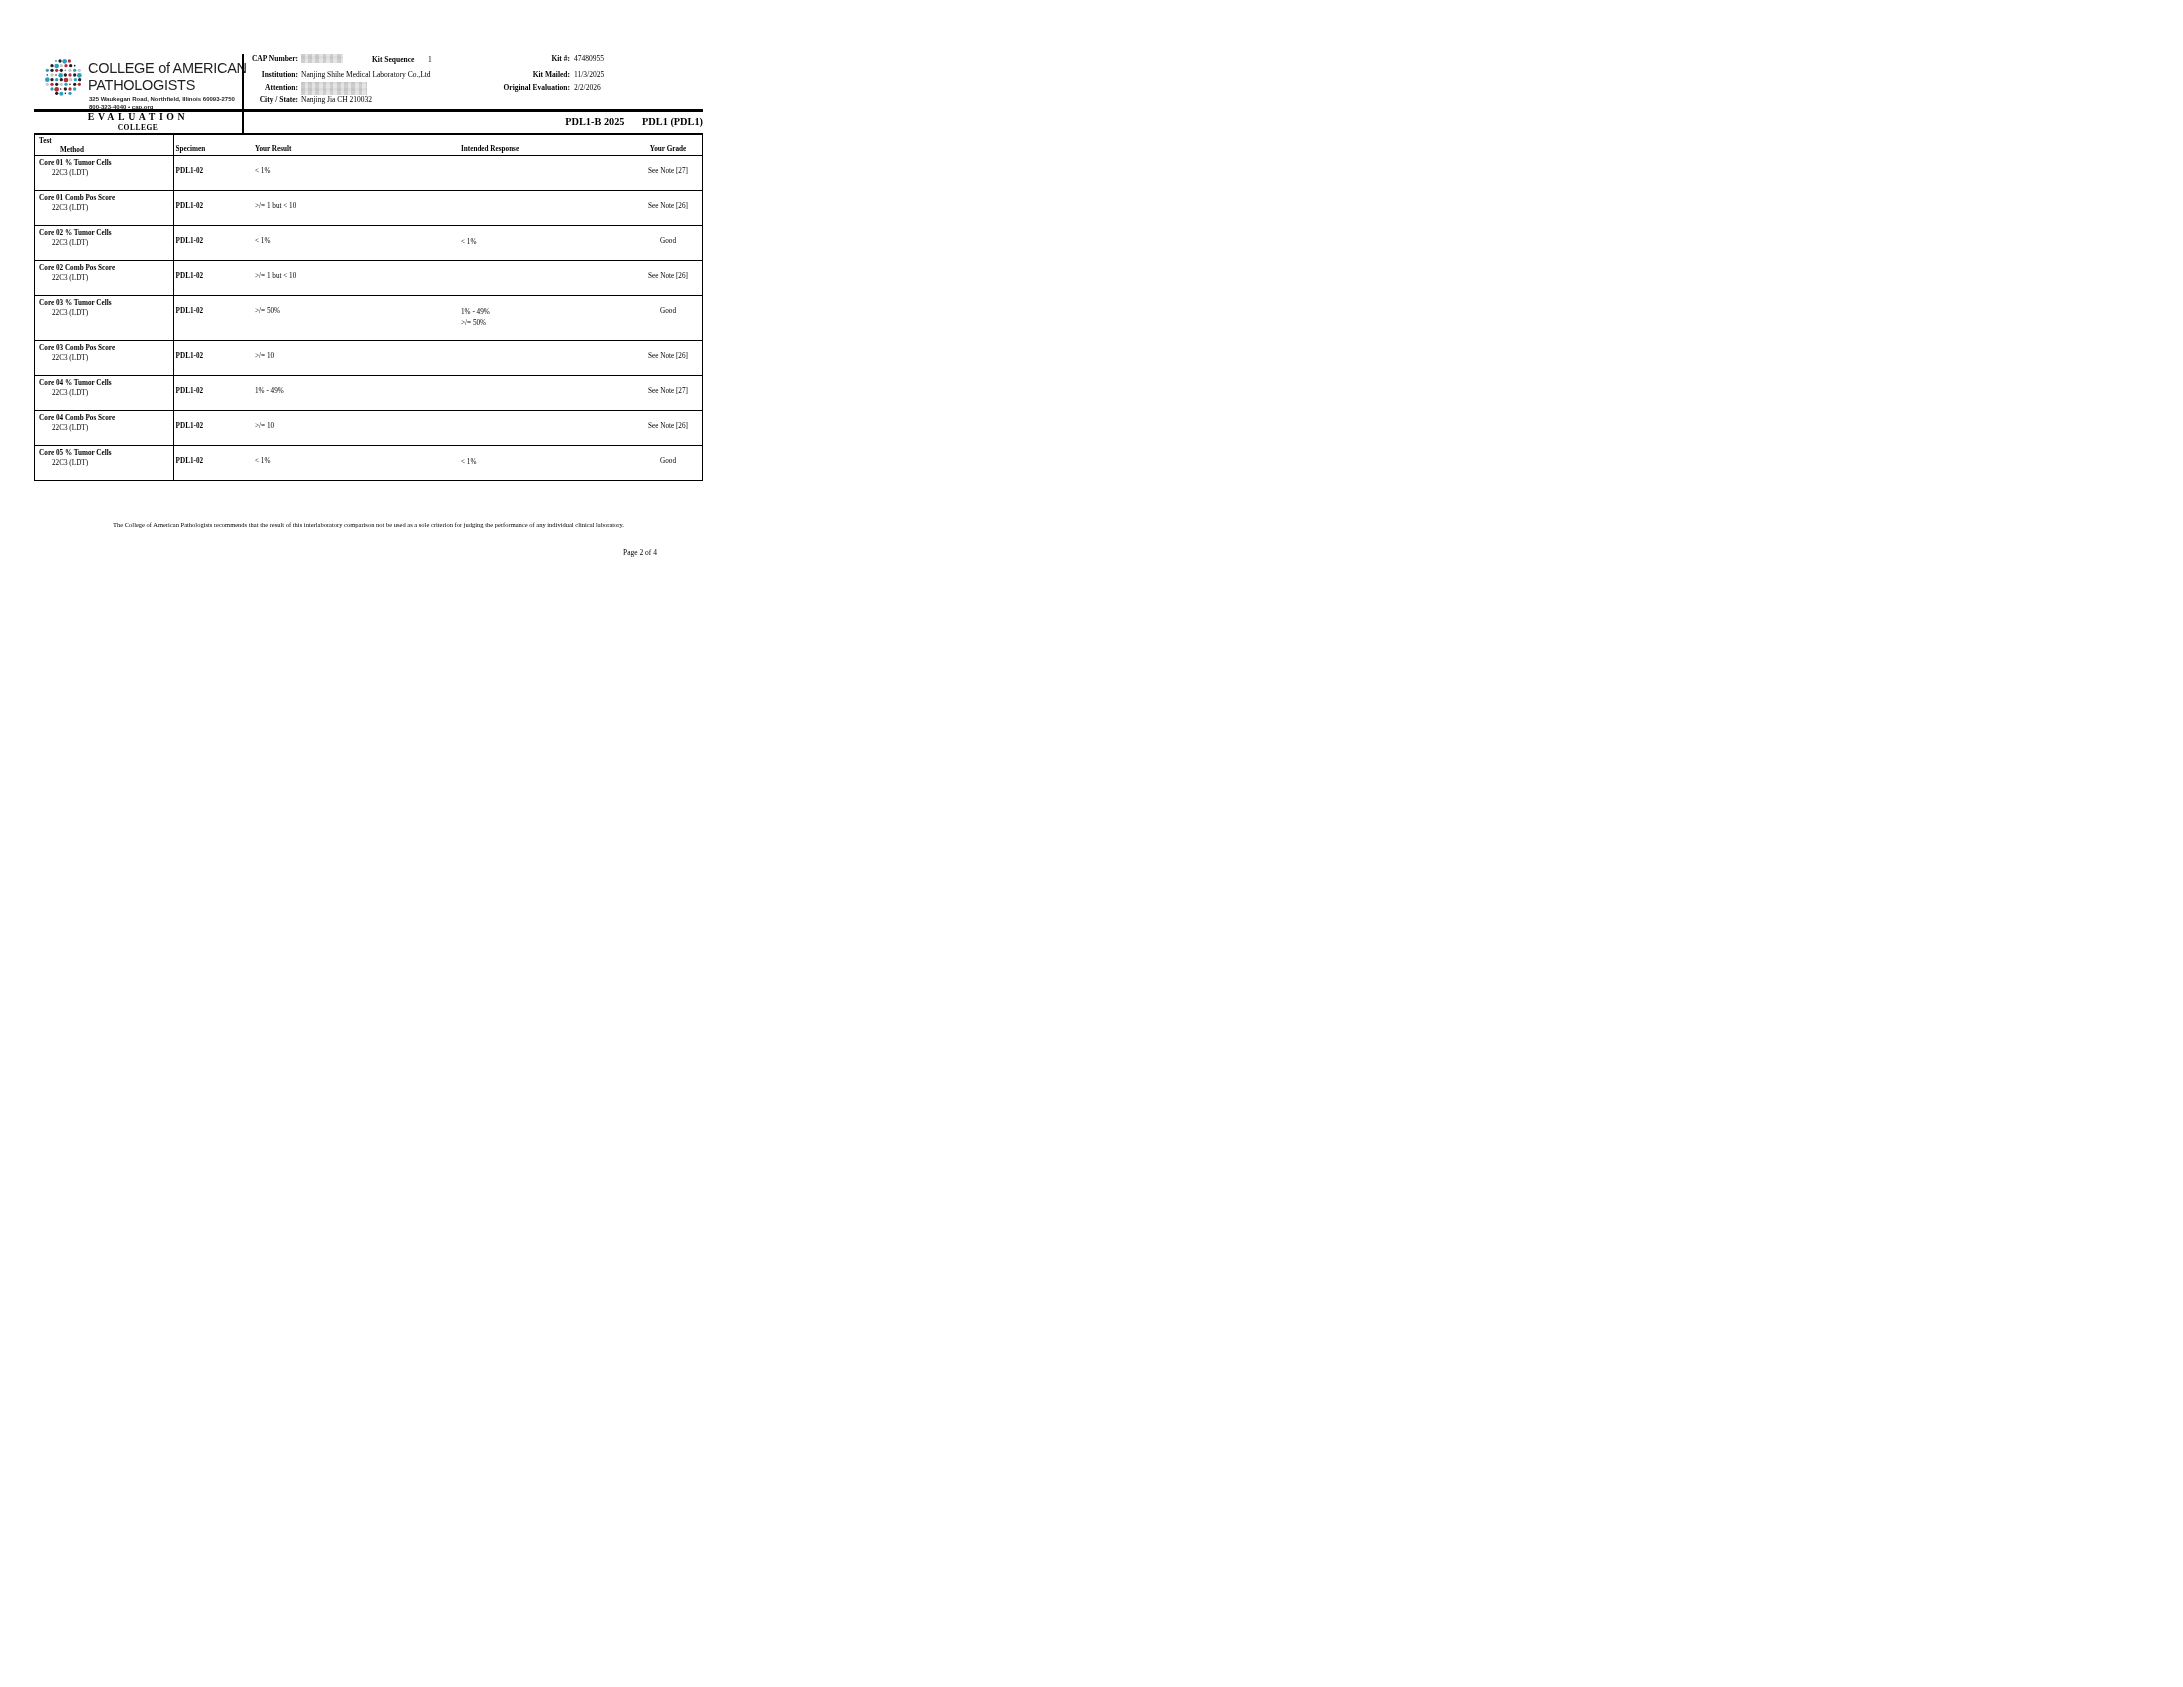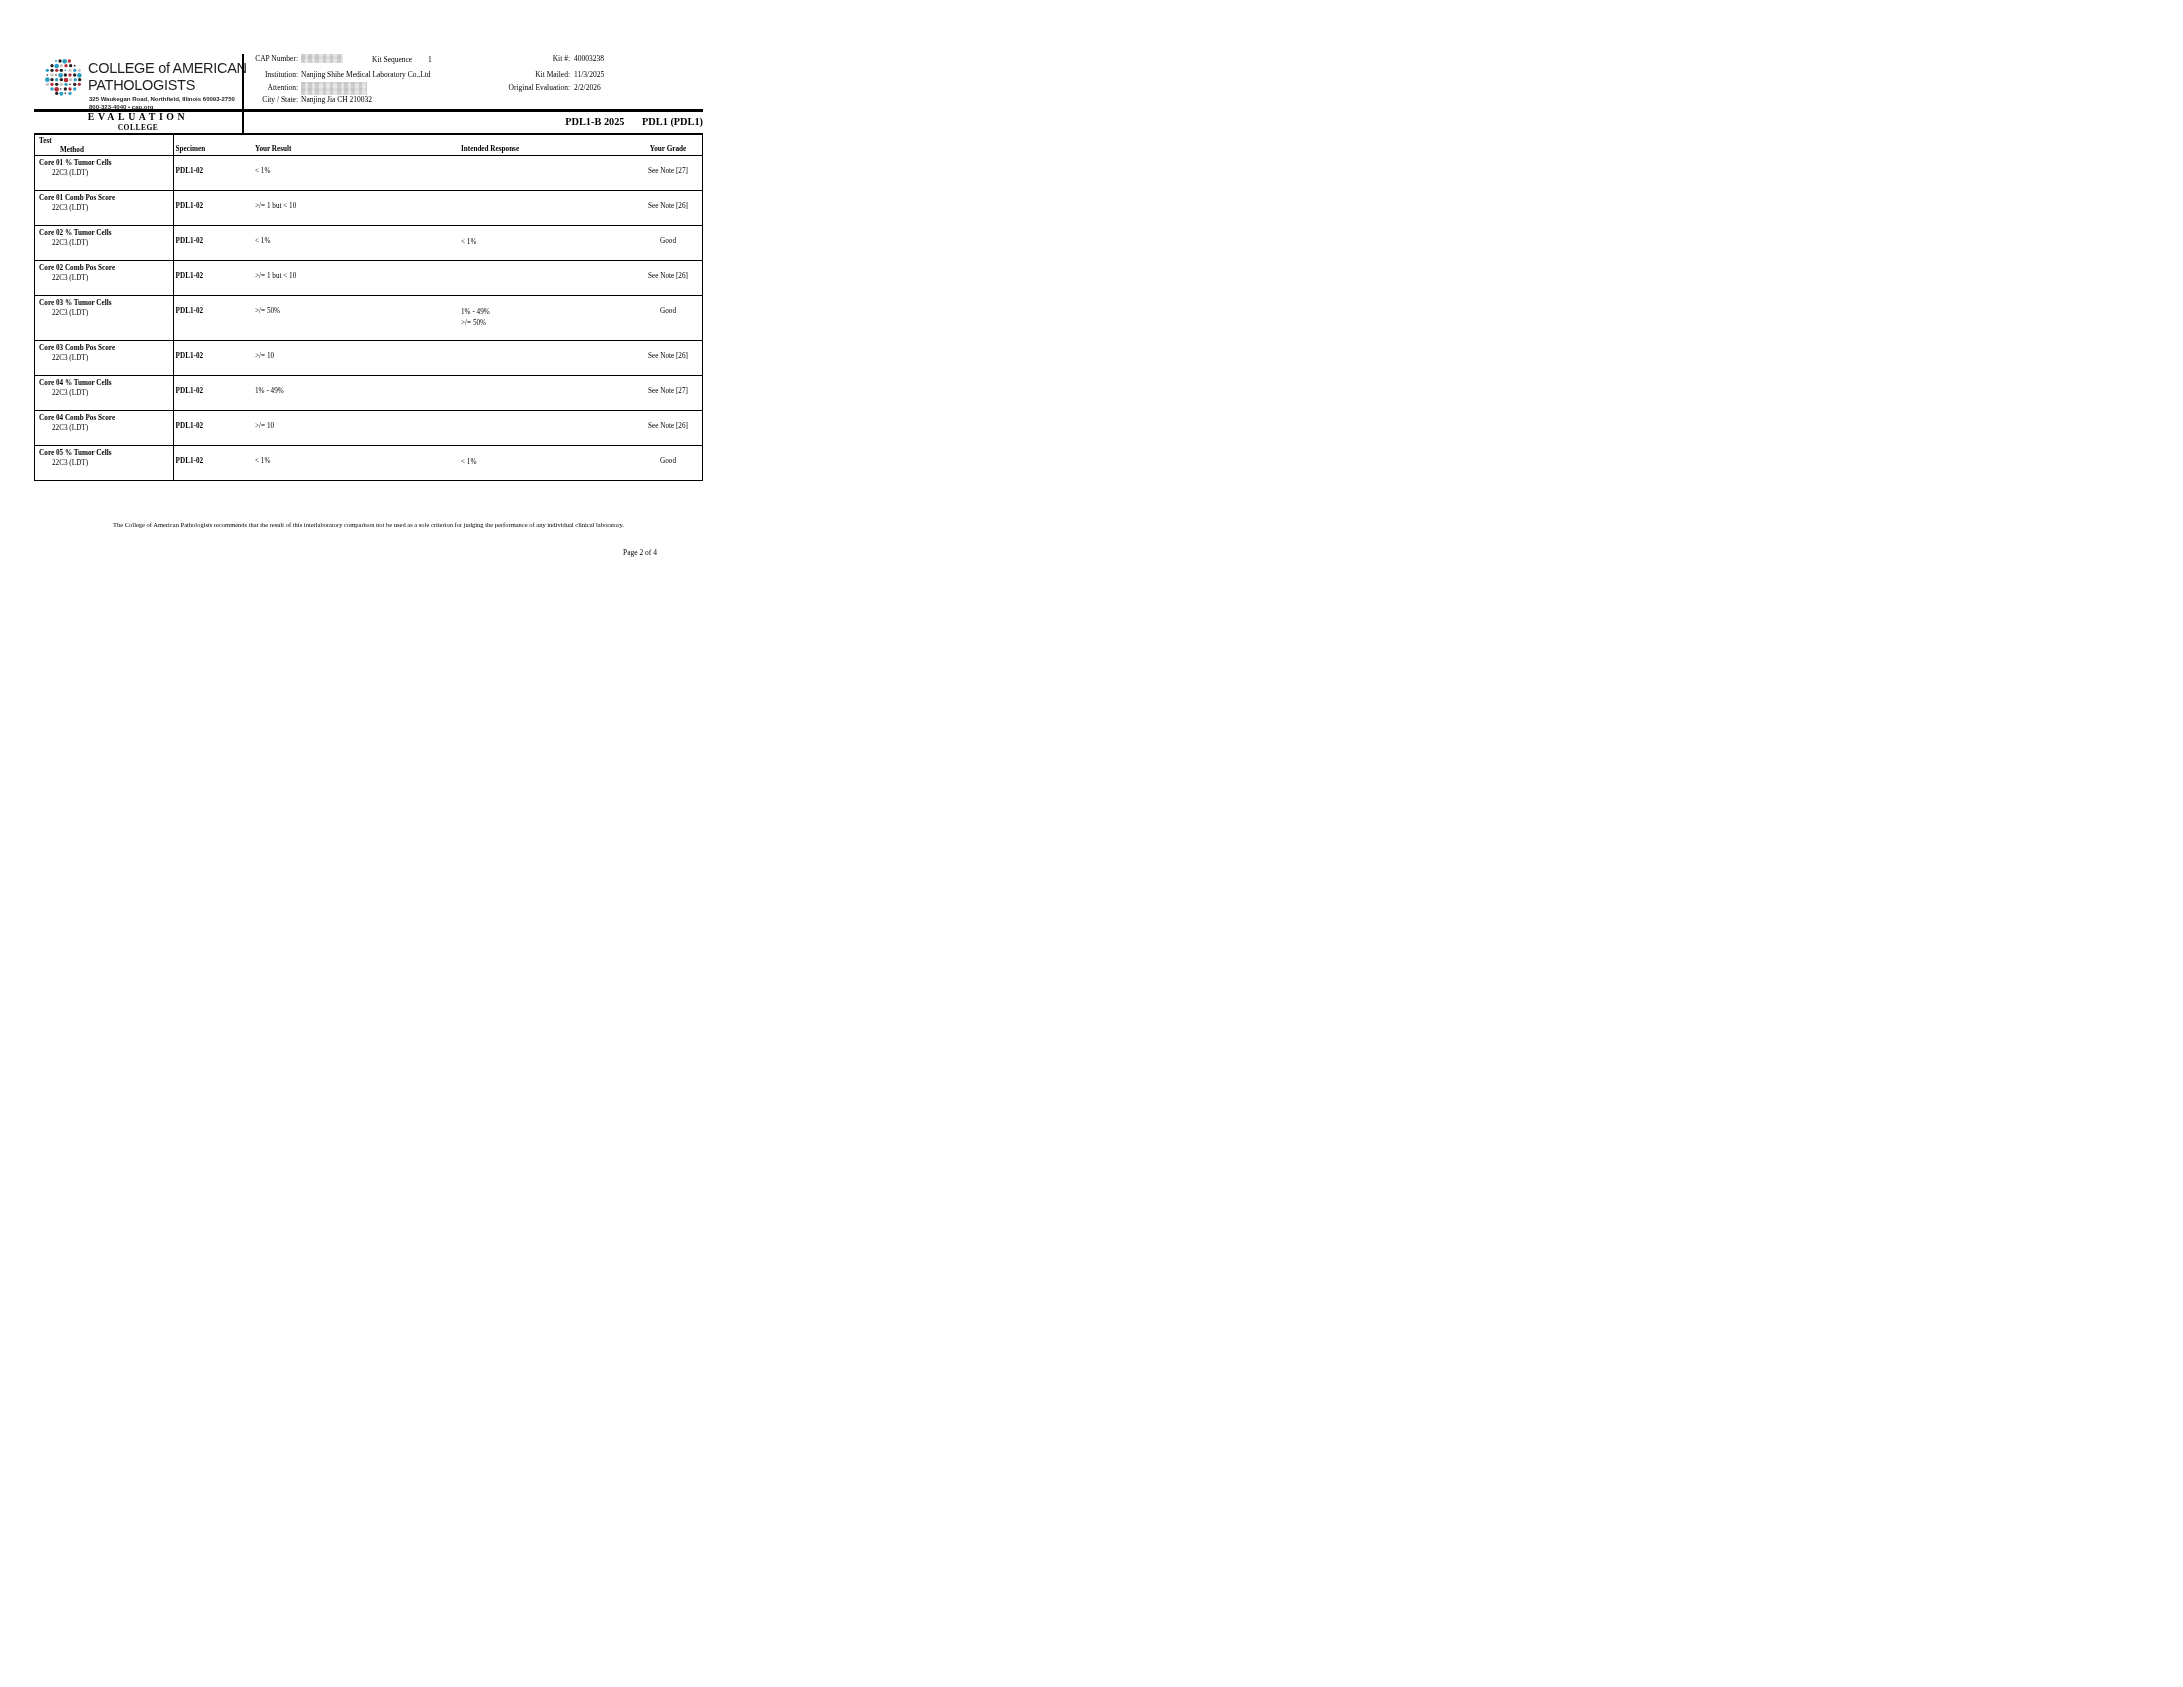--- a/index.html
+++ b/index.html
@@ -10,21 +10,21 @@
   .logo-svg{position:absolute;left:44px;top:58px;}
   .d-k{fill:var(--logo_black,#231f20);} .d-t{fill:var(--logo_teal,#2b9fc3);}
   .d-r{fill:var(--logo_red,#b52b38);} .d-g{fill:var(--logo_gray,#c8c8c8);}
   .org-name{position:absolute;left:88px;top:60px;font-family:"Liberation Sans",sans-serif;
             font-size:14.5px;line-height:17px;letter-spacing:-0.3px;color:#1f1f1f;white-space:nowrap;}
   .org-addr{position:absolute;left:89px;top:96px;font-family:"Liberation Sans",sans-serif;
             font-size:6px;font-weight:bold;line-height:7.8px;color:#1f1f1f;}
   .vline-top{position:absolute;left:242px;top:54px;width:1.6px;height:55px;background:#000;}
   .hline-thick{position:absolute;left:34px;top:109px;width:669px;height:2.6px;background:#000;}
 
-  .info-label{position:absolute;font-size:7.5px;font-weight:normal;text-align:right;white-space:nowrap;}
+  .info-label{position:absolute;font-size:7.5px;font-weight:bold;text-align:right;white-space:nowrap;}
   .info-value{position:absolute;font-size:7.5px;white-space:nowrap;}
   .redacted{position:absolute;filter:blur(0.5px);
      background:repeating-linear-gradient(90deg, rgba(189,189,189,.6) 0 3.6px, rgba(228,228,228,.6) 3.6px 7.2px),
                 repeating-linear-gradient(0deg, #e6e6e6 0 3.6px, #d2d2d2 3.6px 7.2px);}
 
   
   .banner-left{position:absolute;left:34px;top:109px;width:208px;height:24px;text-align:center;}
   .banner-eval{margin-top:2.1px;font-size:9.8px;font-weight:bold;letter-spacing:3.6px;}
   .banner-orig{margin-top:1px;font-size:7.5px;font-weight:bold;letter-spacing:0.5px;}
   .vline-banner{position:absolute;left:242px;top:112px;width:1.6px;height:22px;background:#000;}
@@ -141,21 +141,21 @@
   <div class="info-label" style="left:203px;width:95px;top:70px;">Institution:</div>
   <div class="info-value" style="left:301px;top:70px;">Nanjing Shihe Medical Laboratory Co.,Ltd</div>
 
   <div class="info-label" style="left:203px;width:95px;top:83px;">Attention:</div>
   <div class="redacted" style="left:301px;top:82px;width:66px;height:13.4px;"></div>
 
   <div class="info-label" style="left:203px;width:95px;top:95px;">City / State:</div>
   <div class="info-value" style="left:301px;top:95px;">Nanjing Jia CH 210032</div>
 
   <div class="info-label" style="left:441px;width:129px;top:54px;">Kit #:</div>
-  <div class="info-value" style="left:574px;top:54px;">40003238</div>
+  <div class="info-value" style="left:574px;top:54px;">47480955</div>
 
   <div class="info-label" style="left:441px;width:129px;top:70px;">Kit Mailed:</div>
   <div class="info-value" style="left:574px;top:70px;">11/3/2025</div>
 
   <div class="info-label" style="left:441px;width:129px;top:83px;">Original Evaluation:</div>
   <div class="info-value" style="left:574px;top:83px;text-align:center;">2/2/2026</div>
 
   <div class="banner-left">
     <div class="banner-eval">EVALUATION</div>
     <div class="banner-orig">COLLEGE</div>

